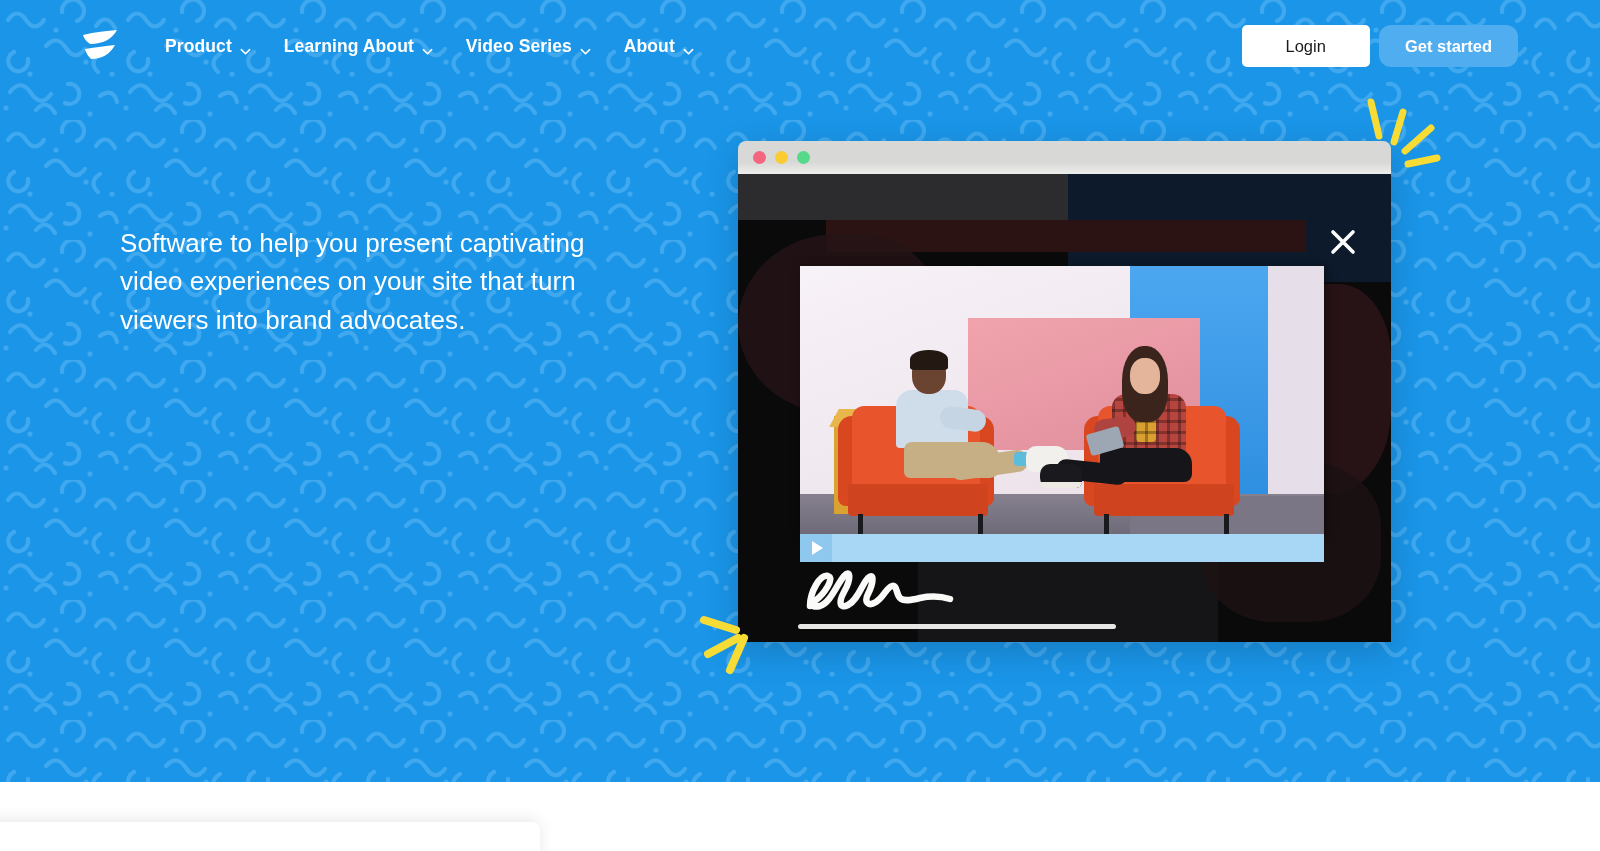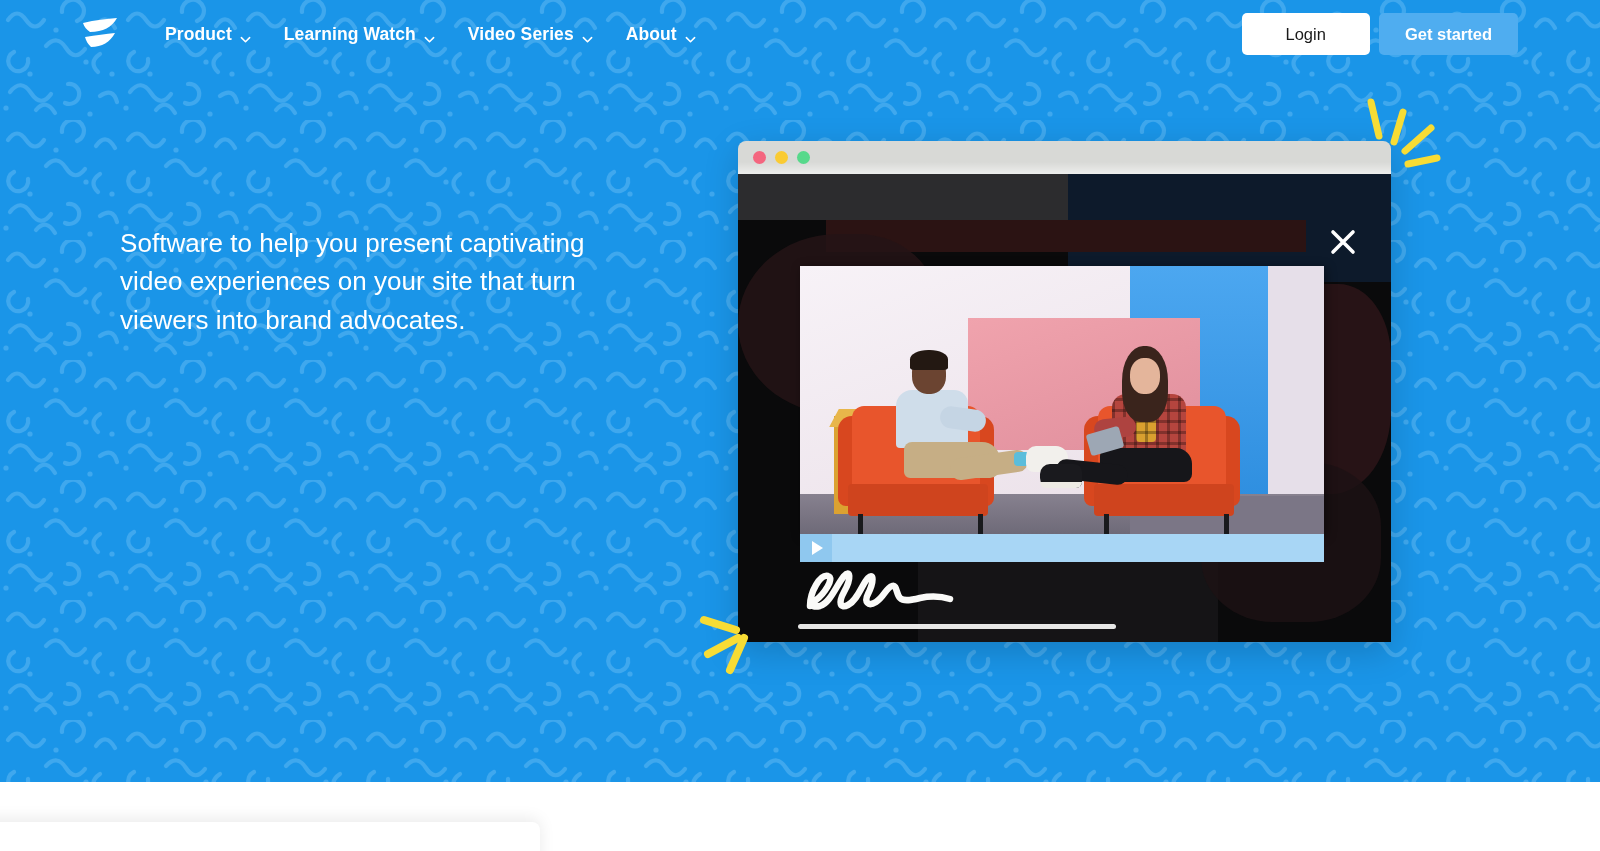--- a/index.html
+++ b/index.html
@@ -20,21 +20,21 @@
   }
   .hero-pattern {
     position: absolute;
     left: 0; top: 0; right: 0; bottom: 0;
     opacity: 1;
   }
 
   
   .nav {
     position: absolute;
-    left: 0; top: 0;
+    left: 0; top: 12px;
     width: 1600px; height: 68px;
     display: flex;
     align-items: center;
     z-index: 40;
   }
   .logo {
     margin-left: 80px;
     width: 40px; height: 38px;
     display: flex; align-items: center; justify-content: center;
   }
@@ -78,21 +78,21 @@
     line-height: 42px;
     cursor: pointer;
     font-family: inherit;
   }
   .btn-getstarted {
     background: #4FADF0;
     color: #ffffff;
     font-size: 16.5px;
     font-weight: 600;
     border: none;
-    border-radius: 5px;
+    border-radius: 12px;
     padding: 0 26px;
     height: 42px;
     line-height: 42px;
     cursor: pointer;
     font-family: inherit;
   }
 
   
   .copy {
     position: absolute;
@@ -366,21 +366,21 @@
       <div class="nav-link">
         <span>Product</span>
         <span class="chev">
           <svg width="11" height="11" viewBox="0 0 12 12" aria-hidden="true">
             <path d="M1.5 4 L6 8.5 L10.5 4" fill="none" stroke="#ffffff" stroke-width="1.7" stroke-linecap="round" stroke-linejoin="round"></path>
           </svg>
         </span>
       </div>
 
       <div class="nav-link">
-        <span>Learning Watch</span>
+        <span>Learning About</span>
         <span class="chev">
           <svg width="11" height="11" viewBox="0 0 12 12" aria-hidden="true">
             <path d="M1.5 4 L6 8.5 L10.5 4" fill="none" stroke="#ffffff" stroke-width="1.7" stroke-linecap="round" stroke-linejoin="round"></path>
           </svg>
         </span>
       </div>
 
       <div class="nav-link">
         <span>Video Series</span>
         <span class="chev">

